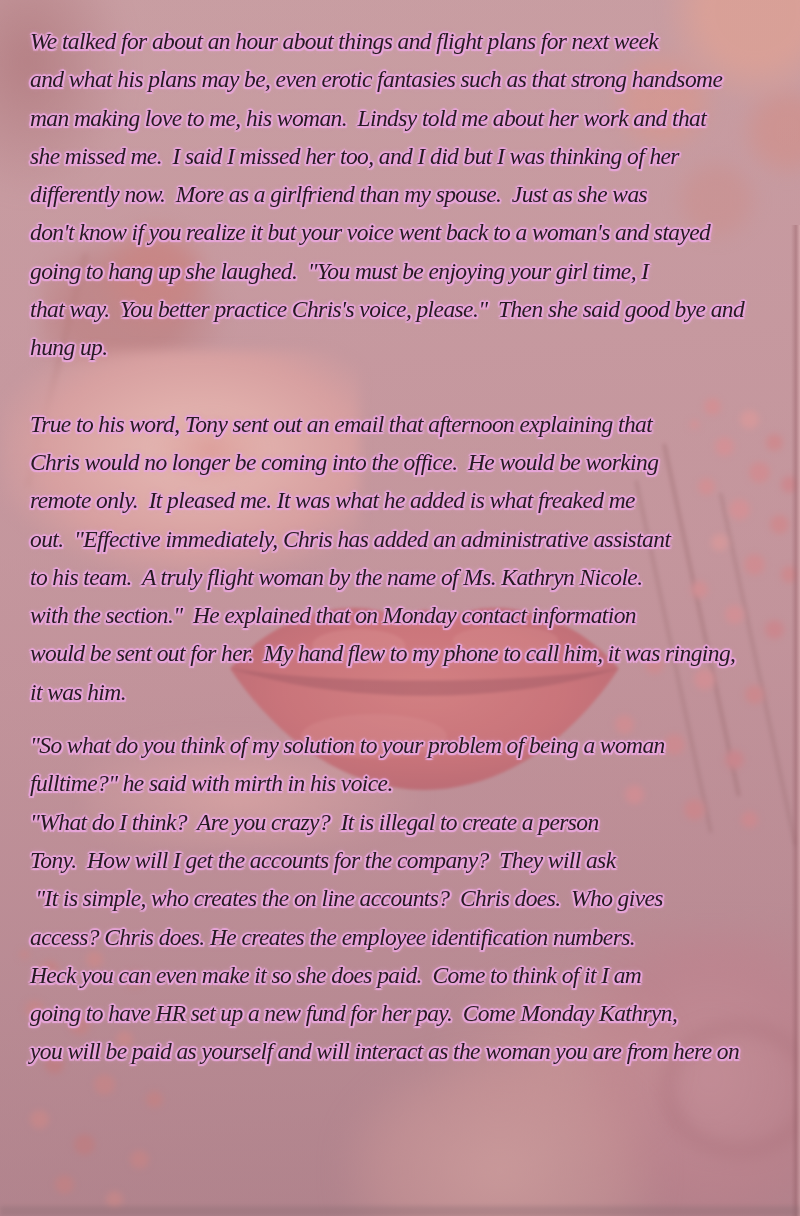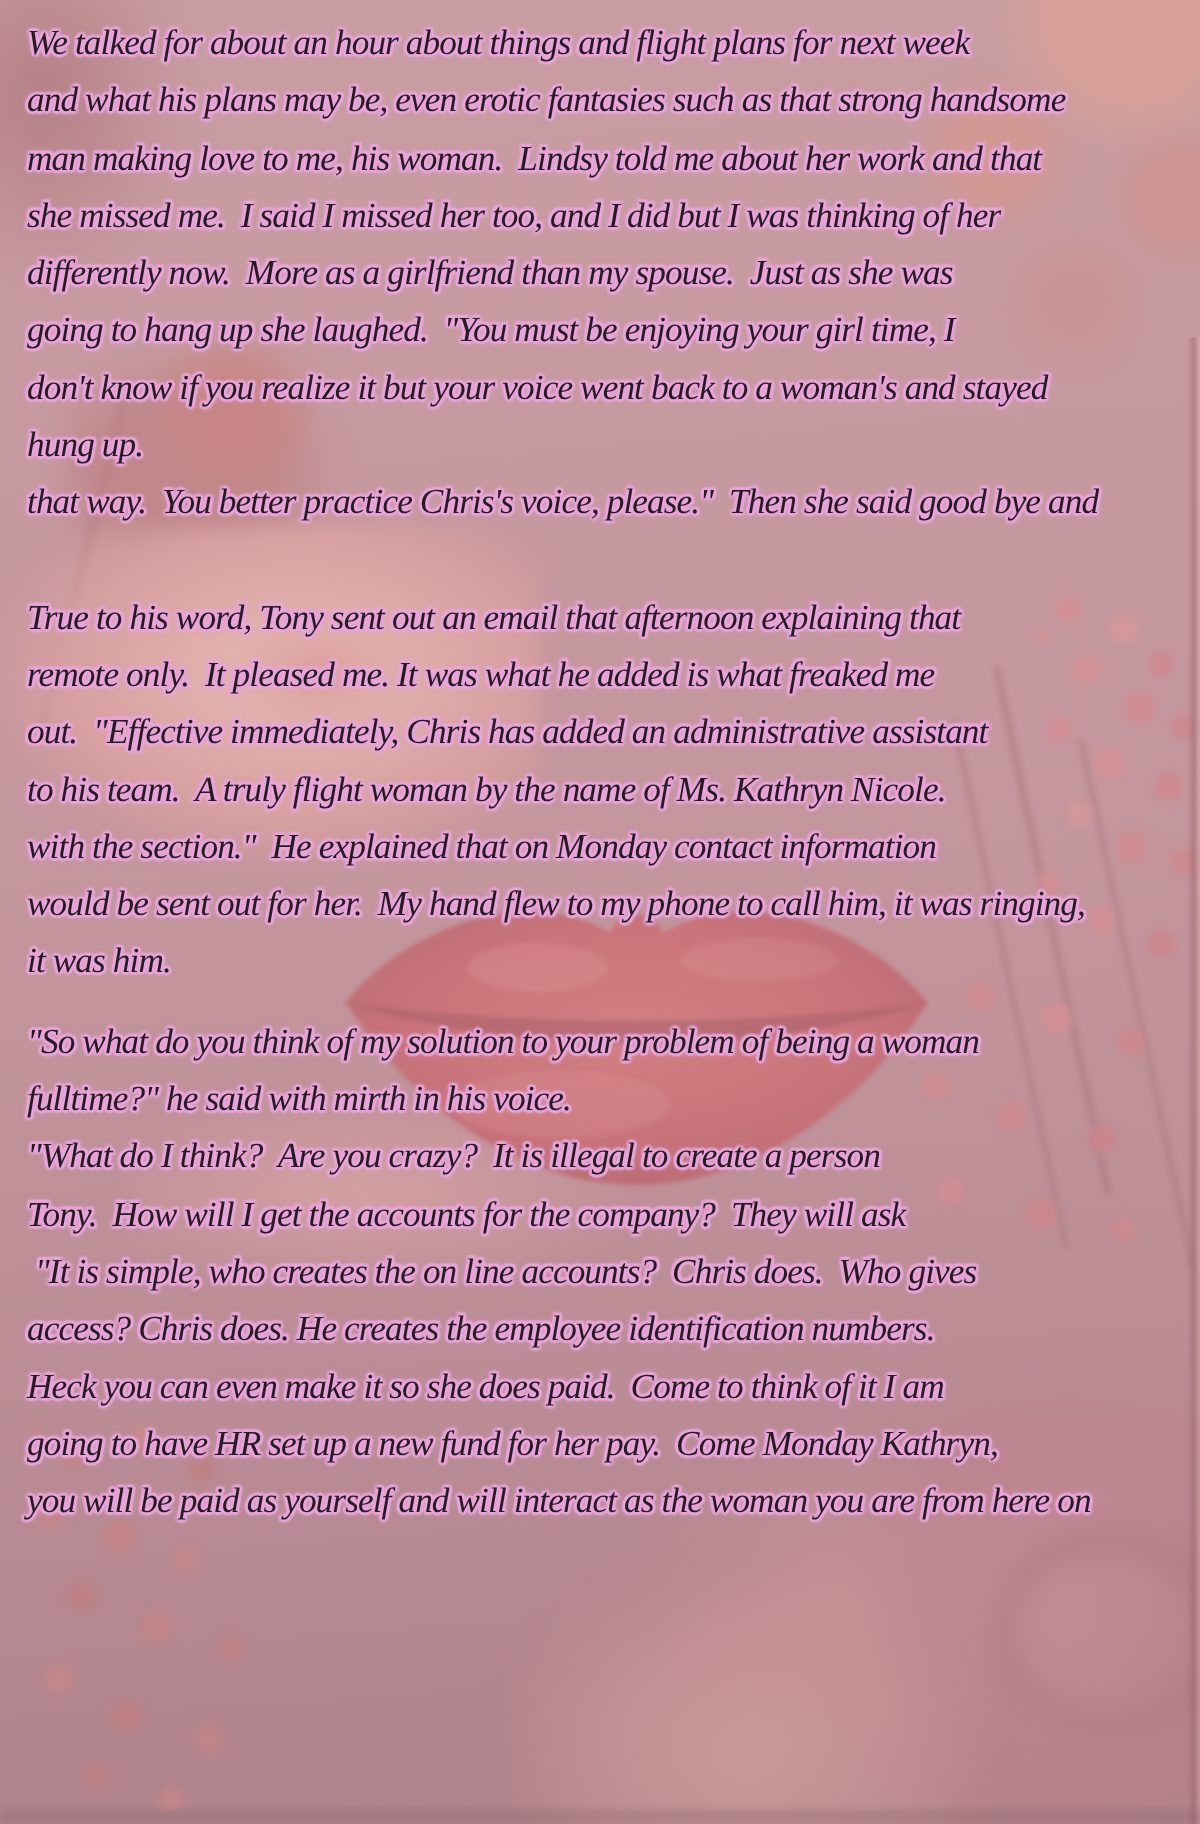--- a/index.html
+++ b/index.html
@@ -138,21 +138,21 @@
       rgba(197,148,156,0.34) 45%,
       rgba(184,134,144,0.40) 80%,
       rgba(174,126,136,0.44) 100%);
   }
   
   .text-layer {
     position: absolute;
     left: 18px; top: 10px; right: 0;
     z-index: 5;
   }
-  .paragraph { margin: 0; }
+  .paragraph { margin: 12px; }
   .paragraph:nth-of-type(2) { margin-top: 38px; }
   .paragraph:nth-of-type(3) { margin-top: 15px; }
   .text-line {
     white-space: pre;
     font-style: italic;
     font-size: 23.5px;
     letter-spacing: -0.6px;
     line-height: 38.3px;
     color: #261b21;
     text-shadow:
@@ -205,27 +205,28 @@
   <div class="decor bottom-shade"></div>
   <div class="decor wash"></div>
 
   <div class="text-layer">
       <div class="paragraph">
         <div class="text-line">We talked for about an hour about things and flight plans for next week</div>
         <div class="text-line">and what his plans may be, even erotic fantasies such as that strong handsome</div>
         <div class="text-line">man making love to me, his woman.  Lindsy told me about her work and that</div>
         <div class="text-line">she missed me.  I said I missed her too, and I did but I was thinking of her</div>
         <div class="text-line">differently now.  More as a girlfriend than my spouse.  Just as she was</div>
+        <div class="text-line">don't know if you realize it but your voice went back to a woman's and stayed</div>
         <div class="text-line">going to hang up she laughed.  "You must be enjoying your girl time, I</div>
-        <div class="text-line">don't know if you realize it but your voice went back to a woman's and stayed</div>
+        <div class="text-line">that way.  You better practice Chris's voice, please."  Then she said good bye and</div>
         <div class="text-line">hung up.</div>
-        <div class="text-line">that way.  You better practice Chris's voice, please."  Then she said good bye and</div>
       </div>
       <div class="paragraph">
         <div class="text-line">True to his word, Tony sent out an email that afternoon explaining that</div>
+        <div class="text-line">Chris would no longer be coming into the office.  He would be working</div>
         <div class="text-line">remote only.  It pleased me. It was what he added is what freaked me</div>
         <div class="text-line">out.  "Effective immediately, Chris has added an administrative assistant</div>
         <div class="text-line">to his team.  A truly flight woman by the name of Ms. Kathryn Nicole.</div>
         <div class="text-line">with the section."  He explained that on Monday contact information</div>
         <div class="text-line">would be sent out for her.  My hand flew to my phone to call him, it was ringing,</div>
         <div class="text-line">it was him.</div>
       </div>
       <div class="paragraph">
         <div class="text-line">"So what do you think of my solution to your problem of being a woman</div>
         <div class="text-line">fulltime?" he said with mirth in his voice.</div>

